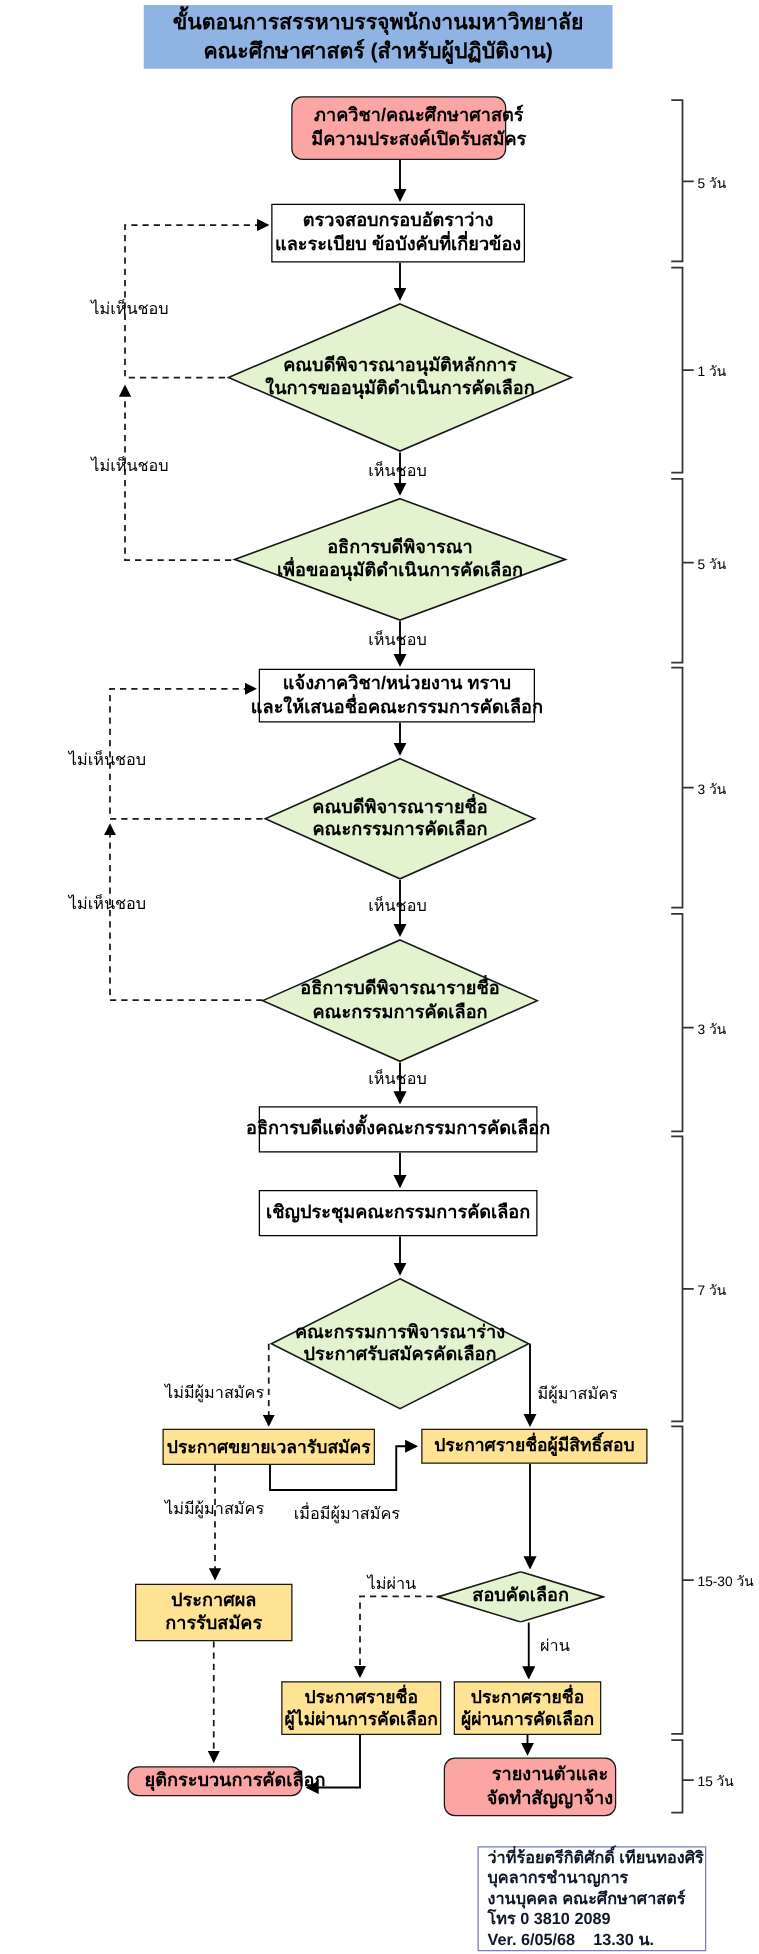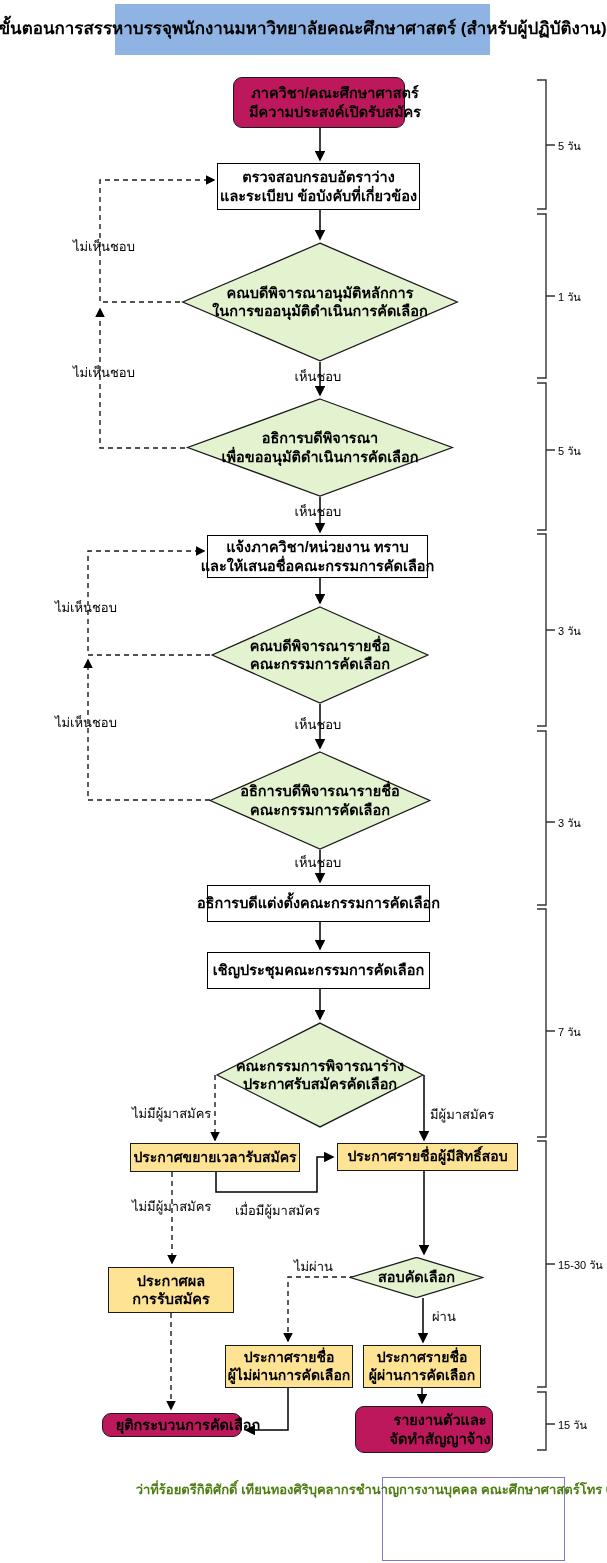--- a/index.html
+++ b/index.html
@@ -4,35 +4,35 @@
 <style>
   html,body{margin:0;padding:0;background:#fff;}
   .page{position:relative;width:607px;height:1563px;background:#fff;overflow:hidden;
         font-family:"Liberation Sans","DejaVu Sans",sans-serif;}
   .layer{position:absolute;left:0;top:0;z-index:1;}
   .node{position:absolute;display:flex;flex-direction:column;justify-content:center;align-items:center;
         text-align:center;font-weight:bold;font-size:14.5px;line-height:1.25;color:#000;
         z-index:2;box-sizing:border-box;}
   .line{display:block;white-space:nowrap;}
   .rect{background:#ffffff;border:1.4px solid #000;}
-  .terminal{background:#be185d;border:1.6px solid #1a1a1a;border-radius:9px;padding-left:32px;}
+  .terminal{background:#fca5a5;border:1.6px solid #1a1a1a;border-radius:9px;padding-left:32px;}
   .announce{background:#FFE394;border:1.6px solid #1a1a1a;}
   .diamond{background:transparent;border:none;}
   .diamond svg{position:absolute;left:0;top:0;width:100%;height:100%;}
   .diamond .dtext{position:relative;z-index:1;}
   .title{position:absolute;left:115px;top:4px;width:375px;height:51px;background:#8FB4E3;
-         display:flex;flex-direction:row;justify-content:center;align-items:center;
+         display:flex;flex-direction:column;justify-content:center;align-items:center;
          font-weight:bold;font-size:17px;line-height:1.35;color:#000;z-index:2;text-align:center;}
   .elabel{position:absolute;font-size:13px;color:#000;z-index:3;line-height:1.1;white-space:nowrap;}
   .center{text-align:center;}
   .tlabel{position:absolute;font-size:11px;color:#000;z-index:2;white-space:nowrap;}
   .contact{position:absolute;left:382px;top:1477px;width:183px;height:84px;background:#fff;
            border:1.5px solid #7B7BC8;box-sizing:border-box;z-index:2;
-           display:flex;flex-direction:row;justify-content:center;align-items:flex-start;
-           padding:4px 7px;color:#4d7c0f;font-weight:bold;font-size:13px;line-height:1.27;}
+           display:flex;flex-direction:column;justify-content:center;align-items:flex-start;
+           padding:4px 7px;color:#0f172a;font-weight:bold;font-size:13px;line-height:1.27;}
   .contact .line{white-space:pre;}
 </style>
 </head>
 <body>
 
 <div class="page">
 
   <svg class="layer" width="607" height="1563" viewBox="0 0 607 1563">
     <defs>
       <marker id="arr" viewBox="0 0 10 10" refX="8.5" refY="5" markerWidth="7" markerHeight="7" orient="auto-start-reverse">

